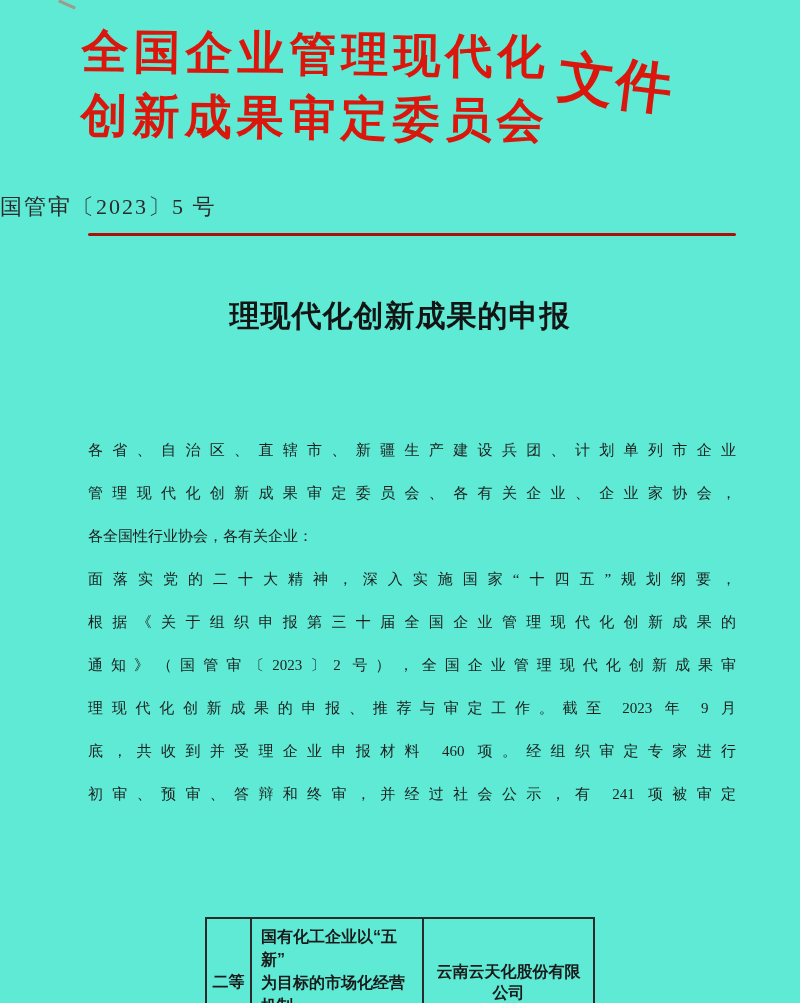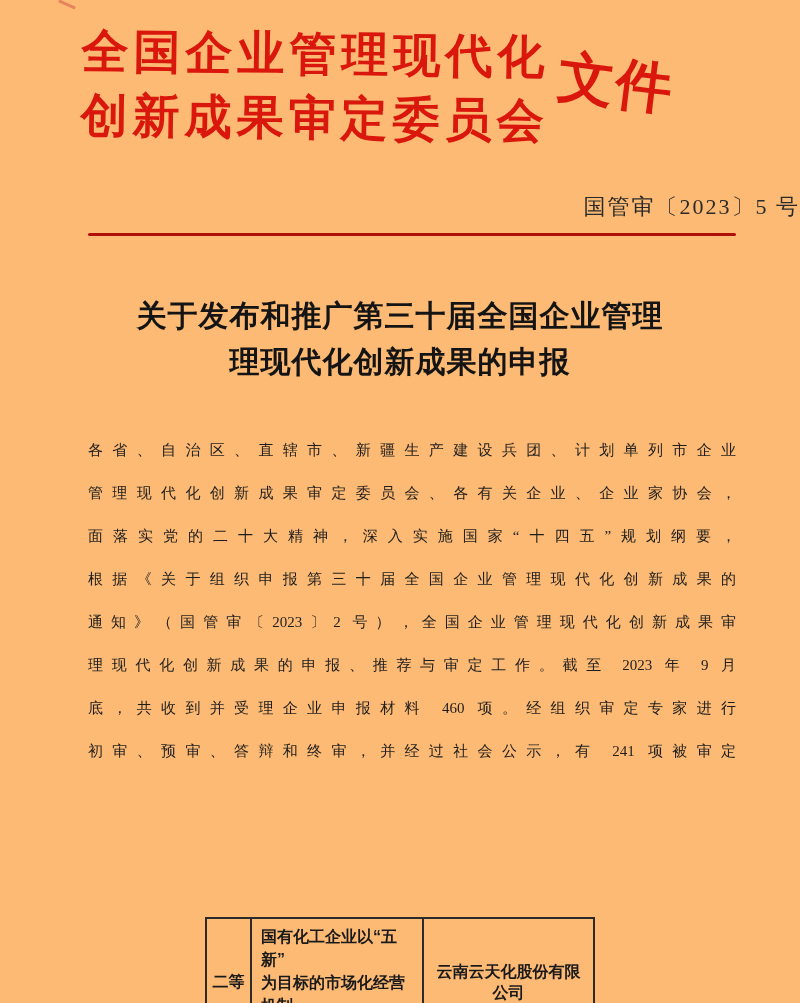--- a/index.html
+++ b/index.html
@@ -2,21 +2,21 @@
 <html><head>
 <meta charset="utf-8">
 <style>
   * { margin: 0; padding: 0; box-sizing: border-box; }
   html, body { background: #e9e9e9; }
   .page {
     position: relative;
     width: 800px;
     height: 1003px;
     margin: 0 auto;
-    background: #fdba74;
+    background: #5eead4;
     overflow: hidden;
     font-family: "Liberation Serif", "DejaVu Serif", serif;
     color: #1c1c1c;
   }
   
   .corner-mark {
     position: absolute;
     left: 58px; top: 3px;
     width: 18px; height: 3px;
     background: #d8554a;
@@ -43,21 +43,21 @@
     font-weight: 700;
     letter-spacing: 2px;
     color: #da170d;
     transform: rotate(7deg);
     white-space: nowrap;
   }
   .doc-number {
     position: absolute;
     left: 0; top: 192px;
     width: 100%;
-    text-align: right;
+    text-align: left;
     font-size: 22px;
     letter-spacing: 2px;
     color: #2a2a2a;
   }
   .red-rule {
     position: absolute;
     left: 88px; top: 233px;
     width: 648px; height: 3px;
     background: #ad110a;
     border-radius: 2px;
@@ -128,27 +128,27 @@
     <div>创新成果审定委员会</div>
   </div>
 
   <div class="doc-type">文件</div>
 
   <div class="doc-number">国管审〔2023〕5 号</div>
 
   <div class="red-rule"></div>
 
   <div class="doc-title">
-    <div>关于发布和推广第三十届全国企业管理</div>
     <div>理现代化创新成果的申报</div>
   </div>
 
   <div class="body-text">
     <div class="line">各省、自治区、直辖市、新疆生产建设兵团、计划单列市企业</div>
     <div class="line">管理现代化创新成果审定委员会、各有关企业、企业家协会，</div>
+    <div class="line left">各全国性行业协会，各有关企业：</div>
     <div class="line">面落实党的二十大精神，深入实施国家“十四五”规划纲要，</div>
     <div class="line">根据《关于组织申报第三十届全国企业管理现代化创新成果的</div>
     <div class="line">通知》（国管审〔2023〕2 号），全国企业管理现代化创新成果审</div>
     <div class="line">理现代化创新成果的申报、推荐与审定工作。截至 2023 年 9 月</div>
     <div class="line">底，共收到并受理企业申报材料 460 项。经组织审定专家进行</div>
     <div class="line">初审、预审、答辩和终审，并经过社会公示，有 241 项被审定</div>
   </div>
 
   <table class="results-table">
     <tbody>

